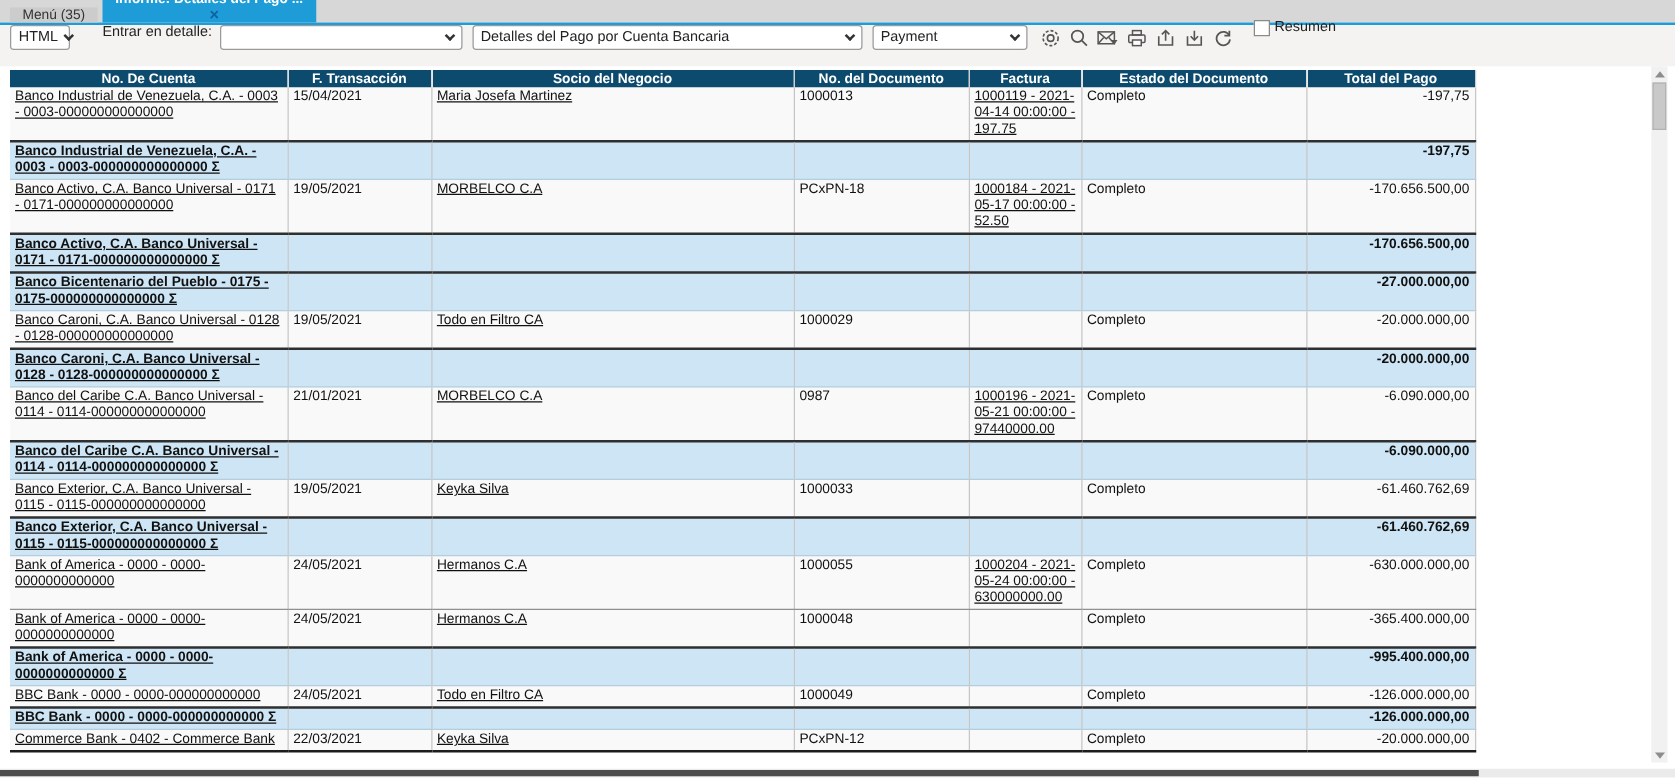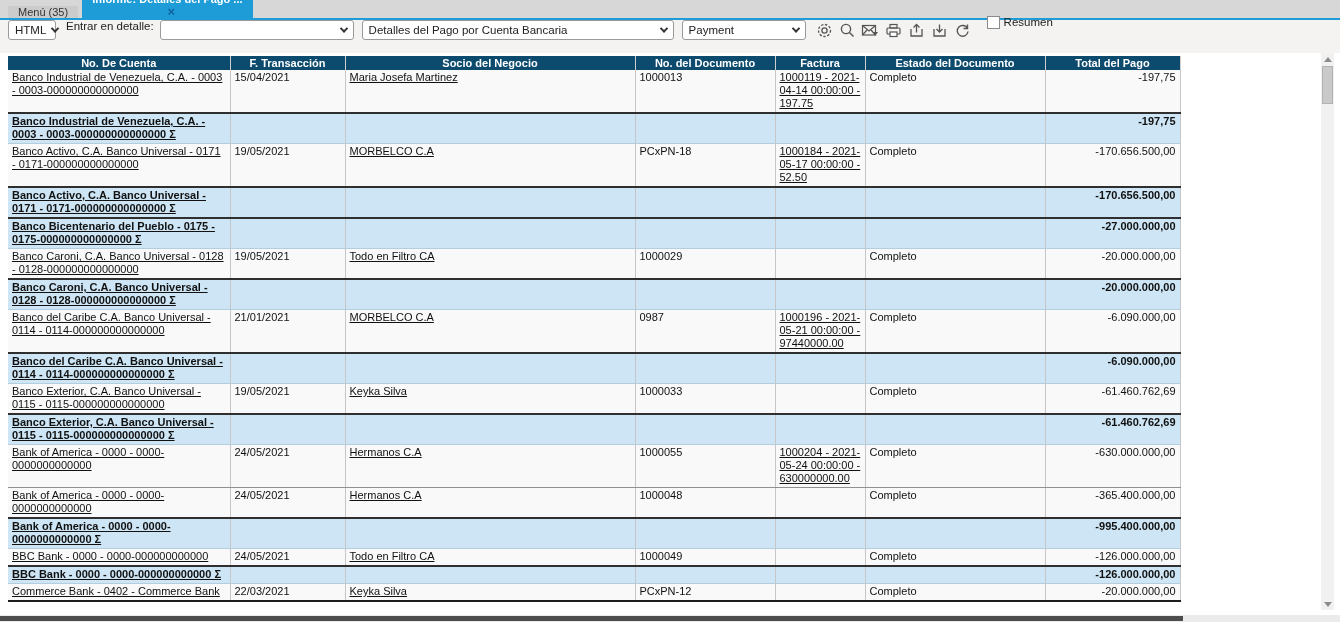--- a/index.html
+++ b/index.html
@@ -14,21 +14,21 @@
   .tab .close { margin-left:8px; color:#1063a0; font-weight:bold; font-size:13px; line-height:13px; }
   .tabline { height:2px; background:#1e9cd7; }
 
   
   .toolbar { height:33px; background:#f4f3f1; display:flex; padding-left:8px; }
   .combo { background:#fff; border:1px solid #9a9a9a; border-radius:3px; height:20px;
            display:flex; align-items:center; justify-content:space-between;
            font-size:11.5px; color:#222; padding:0 6px; cursor:pointer; }
   .combo .chev { width:6px; height:6px; border-right:2px solid #333; border-bottom:2px solid #333;
                  transform:rotate(45deg) translate(-1px,-1px); margin-left:6px; flex:none; }
-  .lbl { font-size:11.5px; color:#222; margin:0 6px 0 10px; white-space:nowrap; }
+  .lbl { font-size:11.5px; color:#222; margin:0 6px 0 26px; white-space:nowrap; }
   .w-format { width:48px; }
   .w-drill  { width:194px; }
   .w-report { width:312px; margin-left:8px; }
   .w-proc   { width:124px; margin-left:8px; }
   .iconbtn { width:21px; height:21px; display:flex; align-items:center; justify-content:center;
              margin-left:2px; cursor:pointer; }
   .iconbtn svg { display:block; }
   .chk { width:13px; height:13px; border:1px solid #8a8a8a; background:#fff; margin:0 4px 0 14px;
          appearance:none; -webkit-appearance:none; cursor:pointer; position:relative; top:-4px; }
   .chklbl { font-size:11.5px; color:#222; position:relative; top:-4px; }

